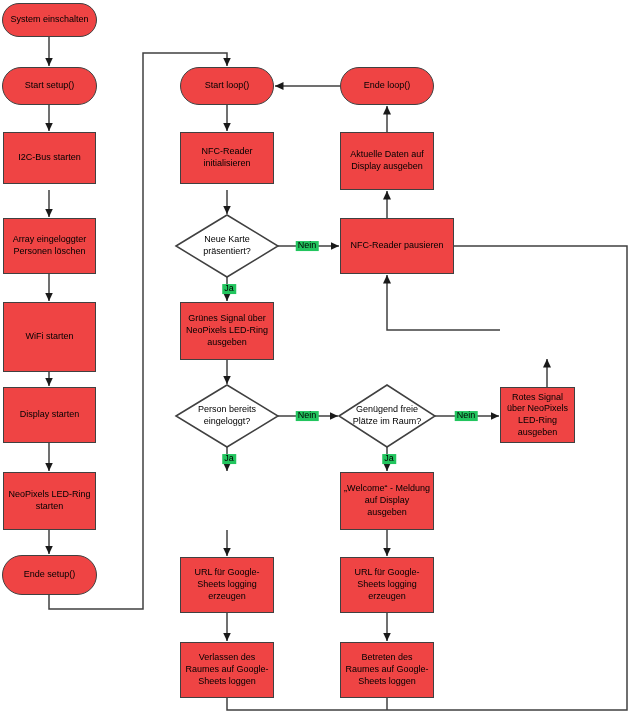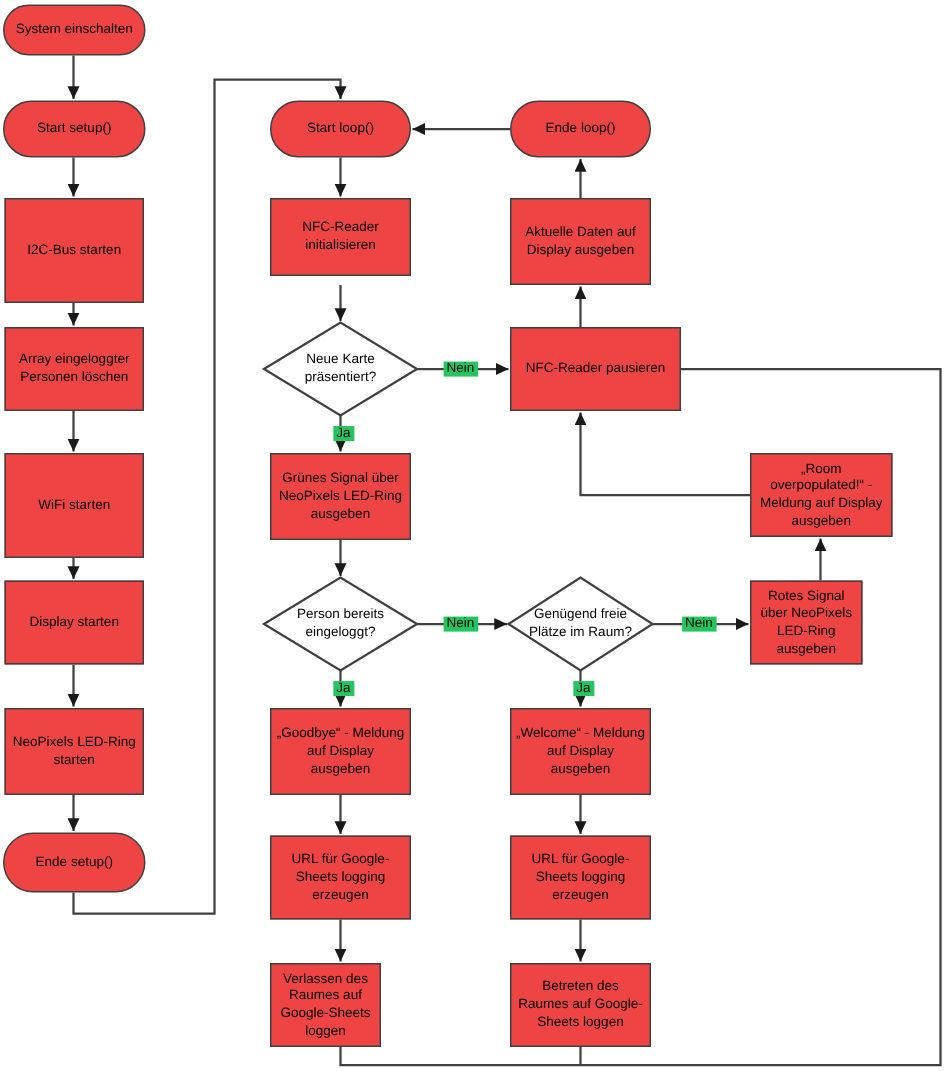--- a/index.html
+++ b/index.html
@@ -80,21 +80,21 @@
       <polygon fill="#ffffff" points="339,416 387,385 435,416 387,447"></polygon>
     </g>
   </svg>
 
   <div class="node stadium" style="left:2px; top:3px; width:95px; height:34px;">
     <span>System einschalten</span>
   </div>
   <div class="node stadium" style="left:2px; top:67px; width:95px; height:38px;">
     <span>Start setup()</span>
   </div>
-  <div class="node" style="left:3px; top:132px; width:93px; height:70px;">
+  <div class="node" style="left:3px; top:132px; width:93px; height:52px;">
     <span>I2C-Bus starten</span>
   </div>
   <div class="node" style="left:3px; top:218px; width:93px; height:56px;">
     <span>Array eingeloggter Personen löschen</span>
   </div>
   <div class="node" style="left:3px; top:302px; width:93px; height:70px;">
     <span>WiFi starten</span>
   </div>
   <div class="node" style="left:3px; top:387px; width:93px; height:56px;">
     <span>Display starten</span>
@@ -114,27 +114,24 @@
   </div>
   <div class="dlabel" style="left:184px; top:222px; width:86px; height:48px;">
     <span>Neue Karte präsentiert?</span>
   </div>
   <div class="node" style="left:180px; top:302px; width:94px; height:58px;">
     <span>Grünes Signal über NeoPixels LED-Ring ausgeben</span>
   </div>
   <div class="dlabel" style="left:184px; top:392px; width:86px; height:48px;">
     <span>Person bereits eingeloggt?</span>
   </div>
-  <div class="node" style="left:180px; top:472px; width:94px; height:58px;">
-    <span>„Goodbye“ - Meldung auf Display ausgeben</span>
-  </div>
   <div class="node" style="left:180px; top:557px; width:94px; height:56px;">
     <span>URL für Google-Sheets logging erzeugen</span>
   </div>
-  <div class="node" style="left:180px; top:642px; width:74px; height:56px;">
+  <div class="node" style="left:180px; top:642px; width:94px; height:56px;">
     <span>Verlassen des Raumes auf Google-Sheets loggen</span>
   </div>
 
   <div class="node stadium" style="left:340px; top:67px; width:94px; height:38px;">
     <span>Ende loop()</span>
   </div>
   <div class="node" style="left:340px; top:132px; width:94px; height:58px;">
     <span>Aktuelle Daten auf Display ausgeben</span>
   </div>
   <div class="node" style="left:340px; top:218px; width:114px; height:56px;">
@@ -146,23 +143,20 @@
   <div class="node" style="left:340px; top:472px; width:94px; height:58px;">
     <span>„Welcome“ - Meldung auf Display ausgeben</span>
   </div>
   <div class="node" style="left:340px; top:557px; width:94px; height:56px;">
     <span>URL für Google-Sheets logging erzeugen</span>
   </div>
   <div class="node" style="left:340px; top:642px; width:94px; height:56px;">
     <span>Betreten des Raumes auf Google-Sheets loggen</span>
   </div>
 
-  <div class="node" style="left:500px; top:302px; width:95px; height:56px;">
-    <span>„Room overpopulated!“ - Meldung auf Display ausgeben</span>
-  </div>
   <div class="node" style="left:500px; top:387px; width:75px; height:56px;">
     <span>Rotes Signal über NeoPixels LED-Ring ausgeben</span>
   </div>
 
   <div class="edge-label" style="left:229px; top:289px;">Ja</div>
   <div class="edge-label" style="left:229px; top:459px;">Ja</div>
   <div class="edge-label" style="left:389px; top:459px;">Ja</div>
   <div class="edge-label" style="left:307px; top:246px;">Nein</div>
   <div class="edge-label" style="left:307px; top:416px;">Nein</div>
   <div class="edge-label" style="left:466px; top:416px;">Nein</div>

